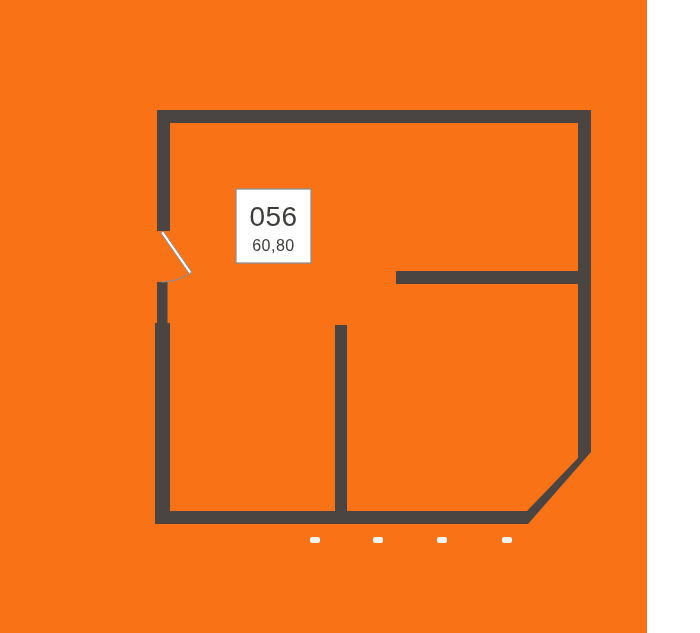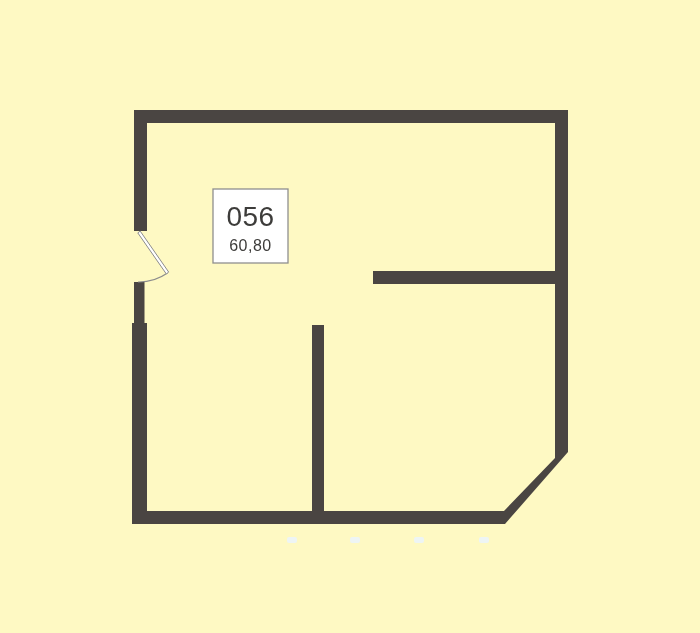--- a/index.html
+++ b/index.html
@@ -6,23 +6,24 @@
     margin: 0;
     padding: 0;
     background: #ffffff;
     width: 700px;
     height: 633px;
     overflow: hidden;
     font-family: "Liberation Sans", sans-serif;
   }
   .stage {
     position: relative;
-    width: 700px;
+    width: 624px;
     height: 633px;
-    background: #fef9c3;
+    background: #f97316;
+    padding-left: 23px;
   }
   svg { display: block; }
   .unit-number-text {
     font-family: "Liberation Sans", sans-serif;
     font-size: 28px;
     font-weight: 400;
     letter-spacing: 0.5px;
   }
   .unit-area-text {
     font-family: "Liberation Sans", sans-serif;

